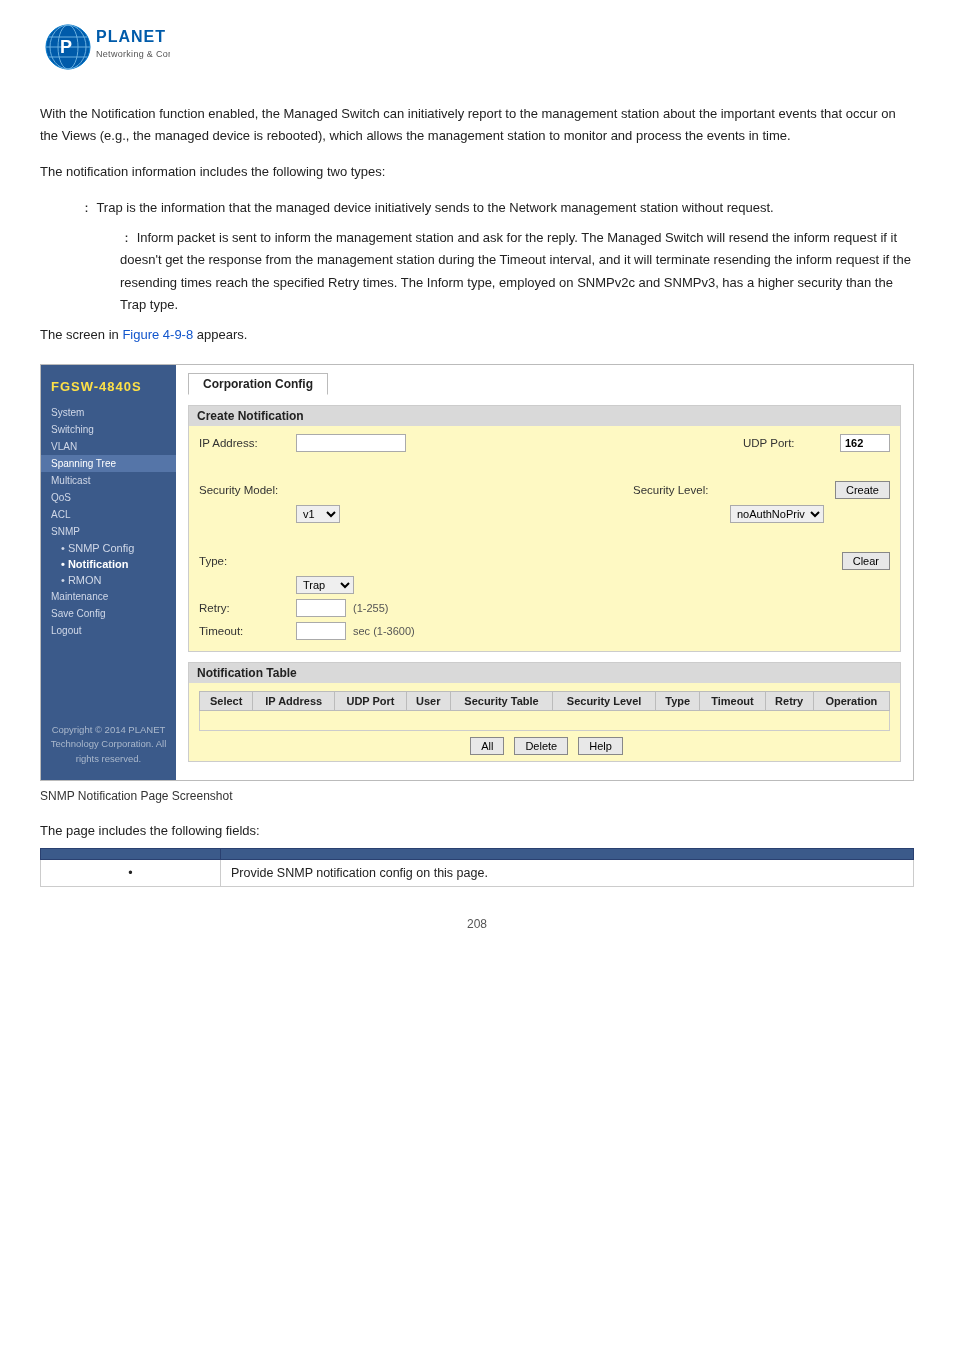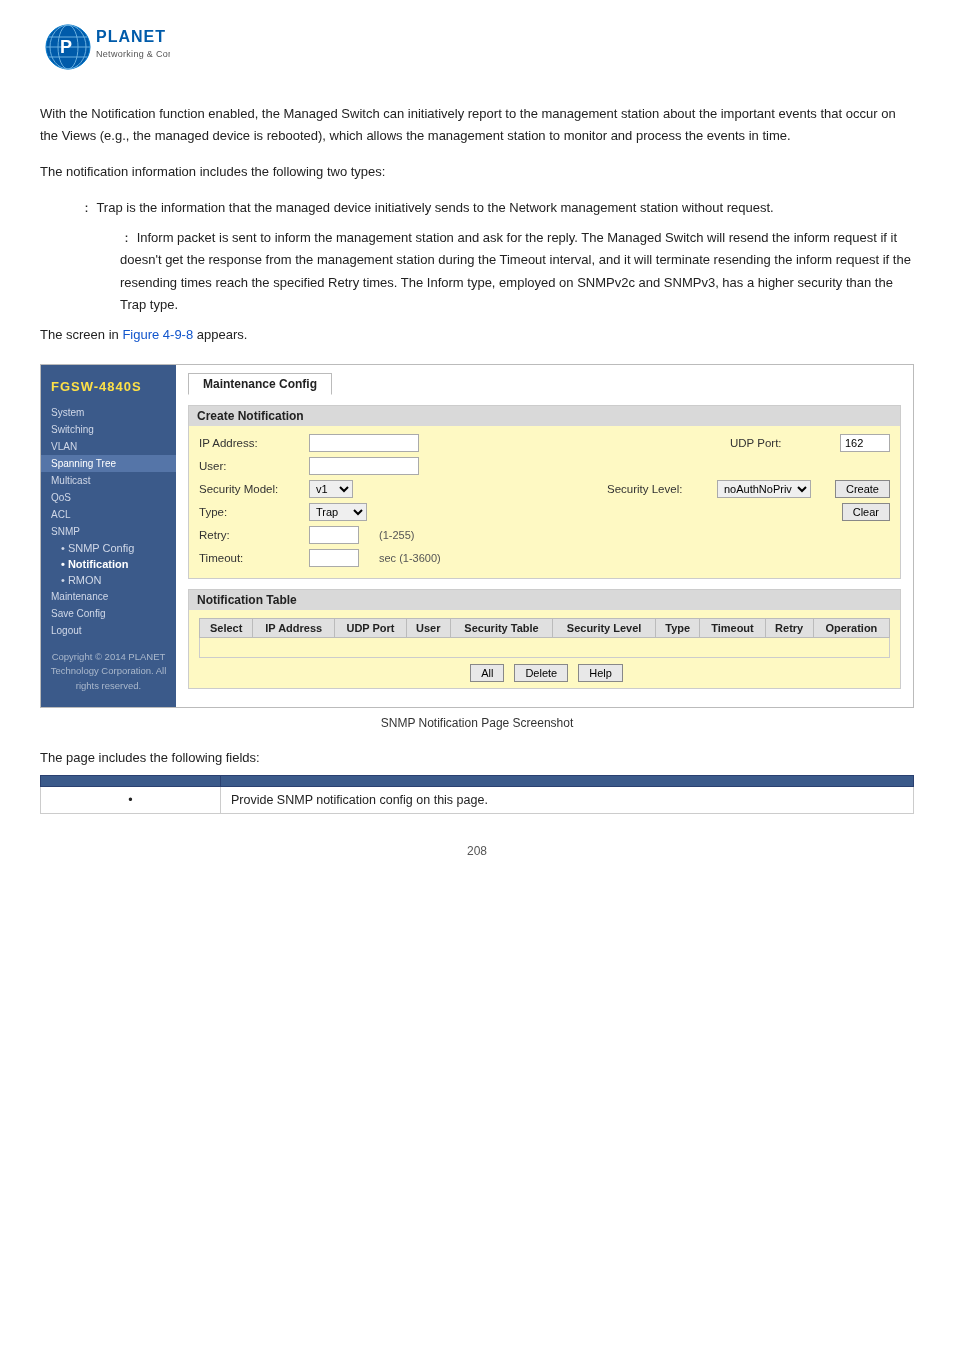--- a/index.html
+++ b/index.html
@@ -126,42 +126,44 @@
       font-size: 12px;
       font-weight: bold;
       padding: 3px 8px;
       margin: -6px -10px 8px -10px;
     }
 
     .form-row {
       display: flex;
       align-items: center;
       margin-bottom: 5px;
-      gap: 20px;
+      gap: 7px;
     }
     .form-label {
       font-size: 11.5px;
       min-width: 90px;
       color: #333;
     }
     .form-input {
       border: 1px solid #aaa;
       padding: 2px 4px;
       font-size: 11px;
       height: 18px;
       width: 110px;
+      font-weight: bold;
     }
     .form-input-sm {
       width: 50px;
     }
     .form-select {
       border: 1px solid #aaa;
       font-size: 11px;
       height: 18px;
       padding: 0 2px;
+      margin-top: 48px;
     }
     .form-hint {
       font-size: 11px;
       color: #555;
     }
 
     .btn {
       border: 1px solid #888;
       background: #e8e8e8;
       font-size: 11px;
@@ -192,21 +194,20 @@
 
     .table-actions {
       display: flex;
       gap: 6px;
       margin-top: 6px;
       justify-content: center;
     }
 
     
     .screenshot-caption {
-      text-align: center;
       font-size: 12px;
       color: #333;
       margin: 4px 0 20px 0;
     }
 
     
     .fields-intro {
       font-size: 13px;
       margin-bottom: 10px;
     }
@@ -309,38 +310,34 @@
     <div class="sidebar-item">Maintenance</div>
     <div class="sidebar-item">Save Config</div>
     <div class="sidebar-item">Logout</div>
 
     <div class="sidebar-copyright">Copyright © 2014 PLANET Technology Corporation. All rights reserved.</div>
   </div>
 
   <div class="main-content">
 
     <div class="tab-bar">
-      <div class="tab active">Maintenance Config</div>
+      <div class="tab active">Corporation Config</div>
     </div>
 
     <div class="form-section">
       <div class="section-header">Create Notification</div>
 
       <div class="form-row">
         <span class="form-label">IP Address:</span>
         <input class="form-input" type="text" value="" style="">
         <span style="flex:1"></span>
         <span class="form-label">UDP Port:</span>
         <input class="form-input form-input-sm" type="text" value="162" style="">
       </div>
 
-      <div class="form-row">
-        <span class="form-label">User:</span>
-        <input class="form-input" type="text" style="">
-      </div>
 
       <div class="form-row">
         <span class="form-label">Security Model:</span>
         <select class="form-select">
           <option>v1</option>
           <option>v2c</option>
           <option>v3</option>
         </select>
         <span style="flex:1"></span>
         <span class="form-label">Security Level:</span>

